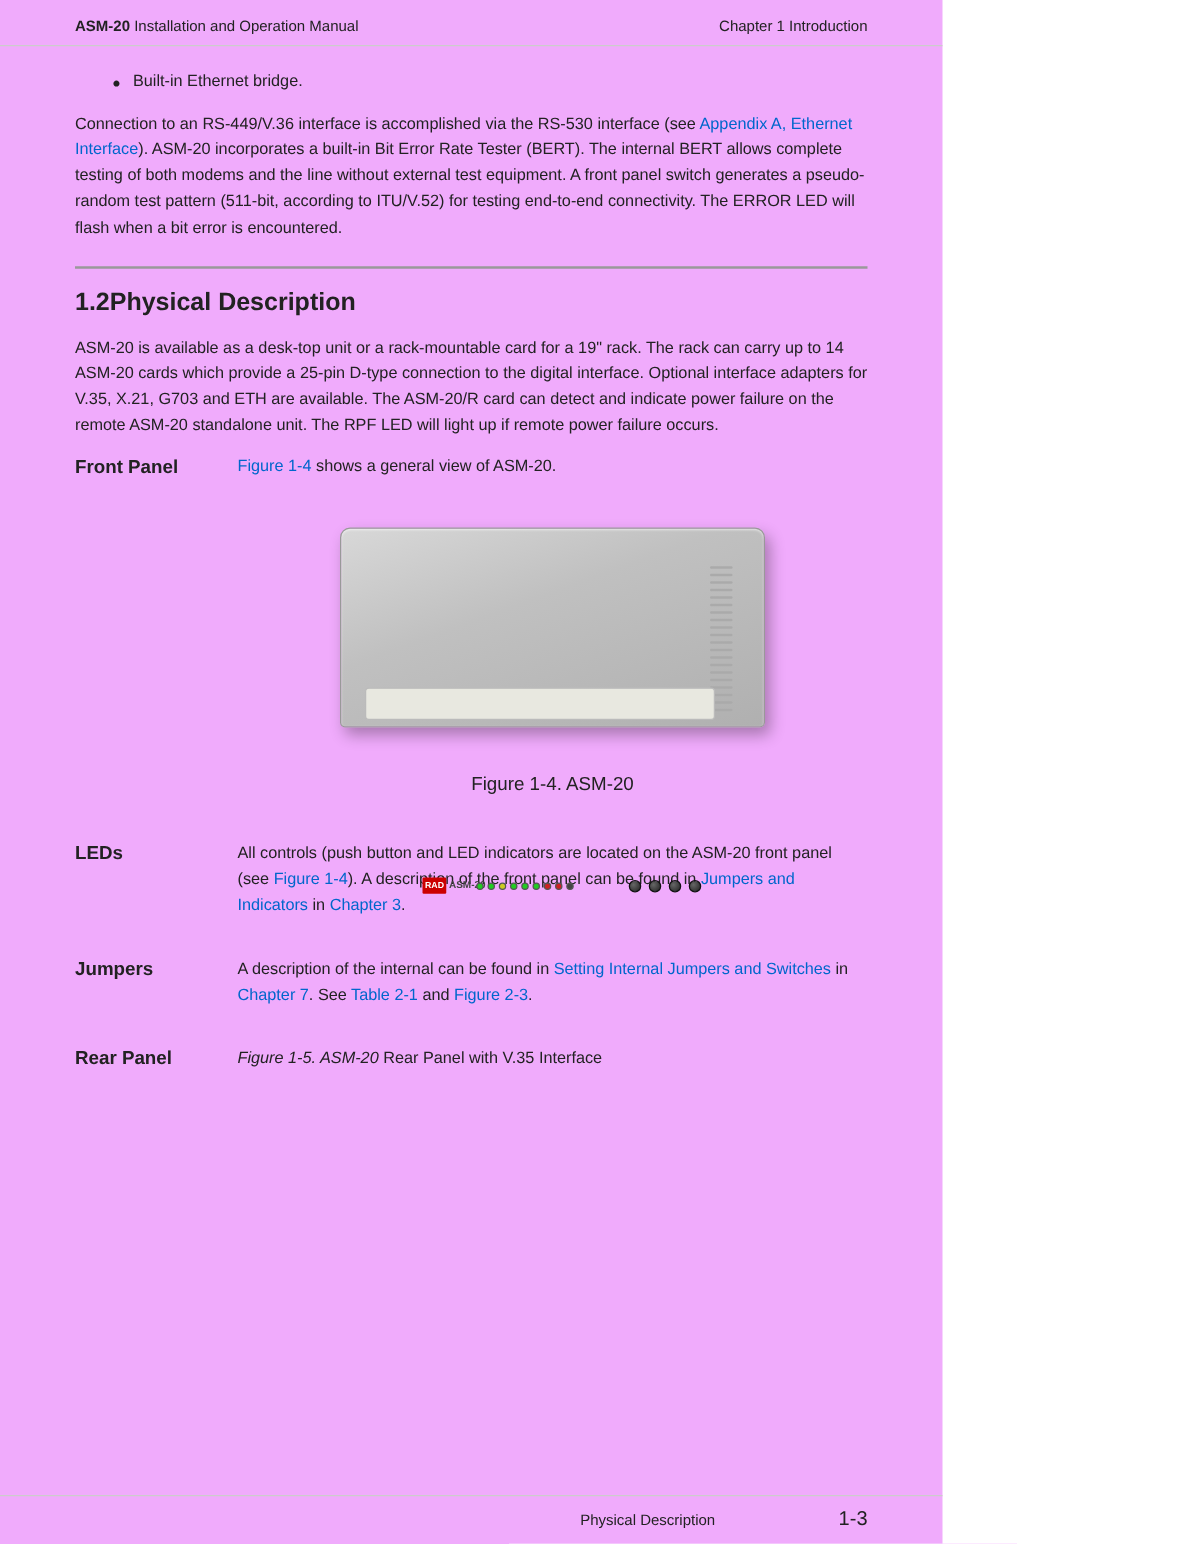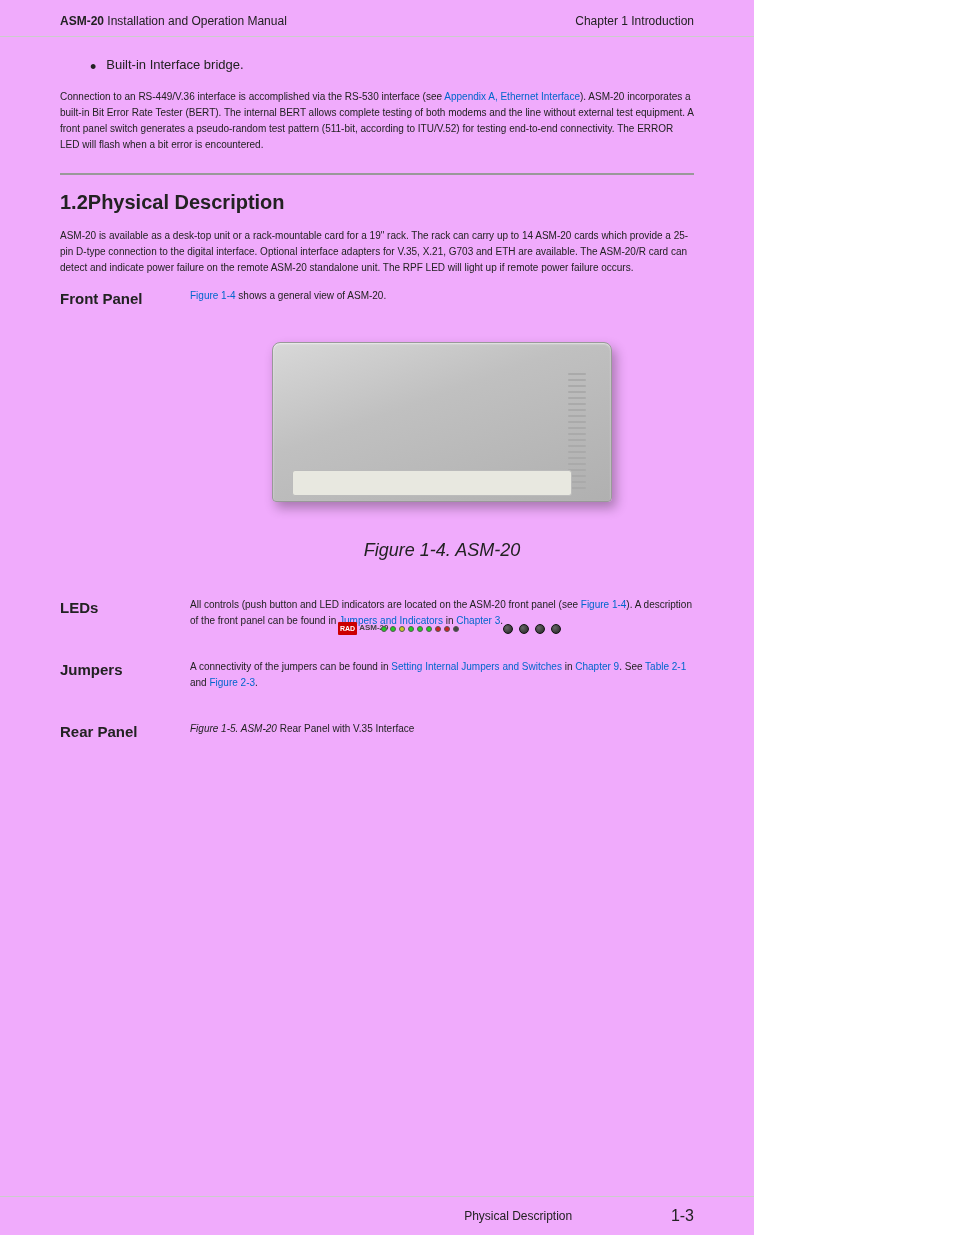--- a/index.html
+++ b/index.html
@@ -40,21 +40,21 @@
       padding-left: 30px;
     }
     .bullet-dot {
       margin-right: 10px;
       font-size: 18px;
       line-height: 1.2;
     }
     .para {
       margin-bottom: 12px;
       line-height: 1.6;
-      font-size: 10px;
+      font-size: 13px;
     }
     .link {
       color: #0066cc;
       text-decoration: none;
     }
     .section-divider {
       border: none;
       border-top: 2px solid #999;
       margin: 20px 0 16px 0;
     }
@@ -91,22 +91,21 @@
       flex: 1;
       line-height: 1.6;
       font-size: 13px;
     }
     .figure-container {
       text-align: center;
       margin: 18px 0 8px 0;
     }
     .figure-caption {
       text-align: center;
-      font-style: italic;
-      font-size: 18px;
+      font-size: 15px;
       margin-top: 8px;
       margin-bottom: 14px;
     }
     .asm-device {
       display: inline-block;
       position: relative;
       width: 380px;
       height: 200px;
     }
     
@@ -217,21 +216,21 @@
     <div class="header-left">
       <strong>ASM-20</strong><span> Installation and Operation Manual</span>
     </div>
     <div class="header-right">Chapter 1  Introduction</div>
   </div>
 
   <div class="content">
 
     <div class="bullet-item">
       <span class="bullet-dot">•</span>
-      <span>Built-in Interface bridge.</span>
+      <span>Built-in Ethernet bridge.</span>
     </div>
 
     <p class="para" style="margin-top:10px;">
       <span>Connection to an RS-449/V.36 interface is accomplished via the RS-530 interface (see </span><a class="link">Appendix A, Ethernet Interface</a><span>). ASM-20 incorporates a built-in Bit Error Rate Tester (BERT). The internal BERT allows complete testing of both modems and the line without external test equipment. A front panel switch generates a pseudo-random test pattern (511-bit, according to ITU/V.52) for testing end-to-end connectivity. The ERROR LED will flash when a bit error is encountered.</span>
     </p>
 
     <hr class="section-divider">
 
     <div class="section-title">
       <span class="section-num">1.2</span>
@@ -320,21 +319,21 @@
         </p>
       </div>
     </div>
 
     <div class="subsection-block">
       <div class="subsection-label">
         <span class="subsection-title">Jumpers</span>
       </div>
       <div class="subsection-content">
         <p class="para">
-          <span>A connectivity of the jumpers can be found in </span><a class="link">Setting Internal Jumpers and Switches</a><span> in </span><a class="link">Chapter 9</a><span>. See </span><a class="link">Table 2-1</a><span> and </span><a class="link">Figure 2-3</a><span>.</span>
+          <span>A description of the internal can be found in </span><a class="link">Setting Internal Jumpers and Switches</a><span> in </span><a class="link">Chapter 7</a><span>. See </span><a class="link">Table 2-1</a><span> and </span><a class="link">Figure 2-3</a><span>.</span>
         </p>
       </div>
     </div>
 
     <div class="subsection-block">
       <div class="subsection-label">
         <span class="subsection-title">Rear Panel</span>
       </div>
       <div class="subsection-content">
         <p class="para">

